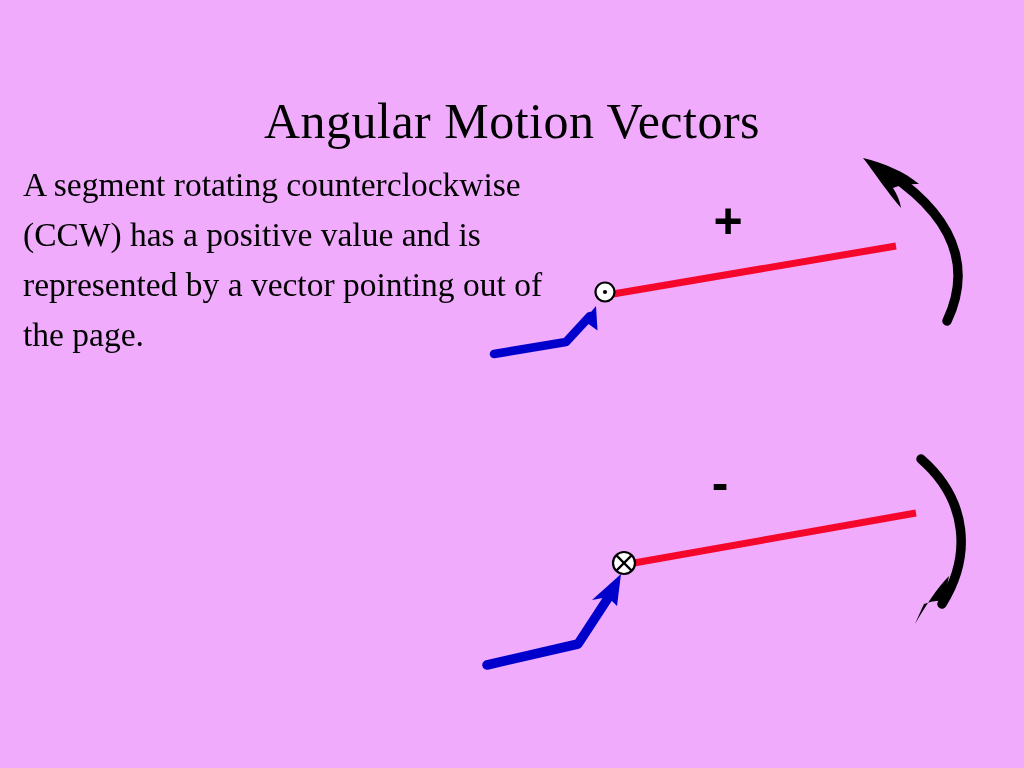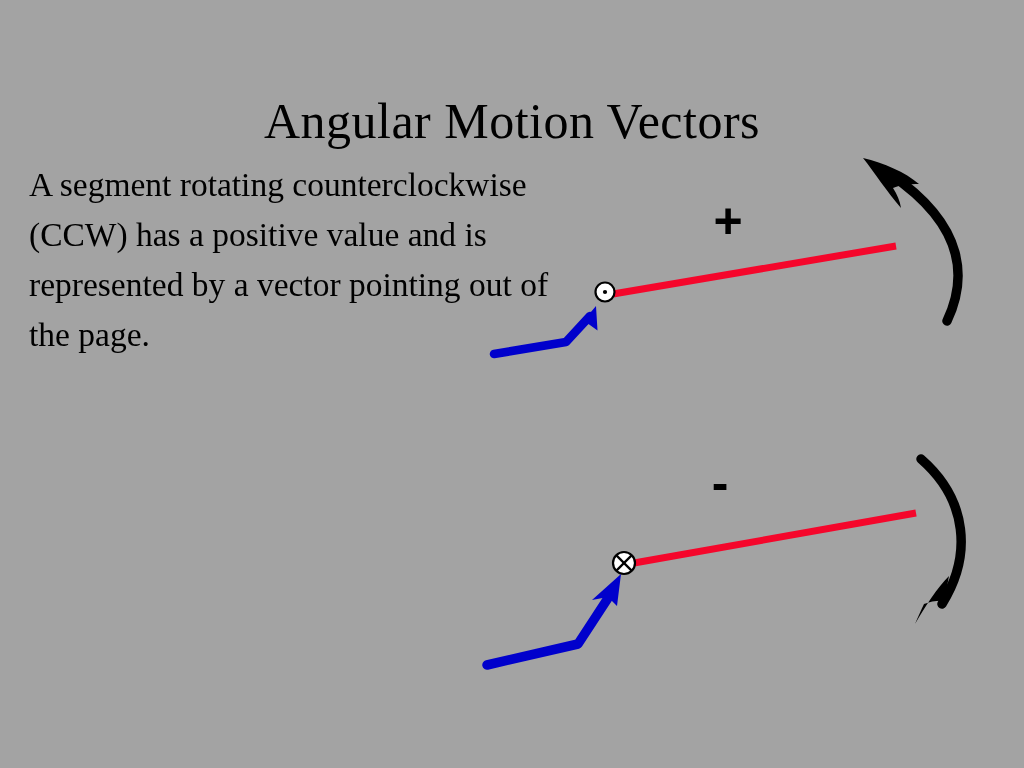--- a/index.html
+++ b/index.html
@@ -4,21 +4,21 @@
 <style>
   html, body {
     margin: 0;
     padding: 0;
     background: #ffffff;
   }
   #slide {
     position: relative;
     width: 1024px;
     height: 768px;
-    background: #a3a3a3;
+    background: #f0abfc;
     overflow: hidden;
     font-family: "Liberation Serif", "DejaVu Serif", serif;
     color: #000000;
   }
   #slide-title {
     position: absolute;
     left: 0;
     top: 58px;
     width: 1024px;
     text-align: center;
@@ -29,21 +29,21 @@
     white-space: nowrap;
   }
   .body-text {
     position: absolute;
     font-size: 33.5px;
     line-height: 50px;
     font-weight: normal;
     white-space: pre-line;
   }
   #para-ccw {
-    left: 29px;
+    left: 23px;
     top: 160px;
     width: 560px;
   }
   #para-cw {
     left: 29px;
     top: 468px;
     width: 560px;
   }
   .sign {
     position: absolute;

